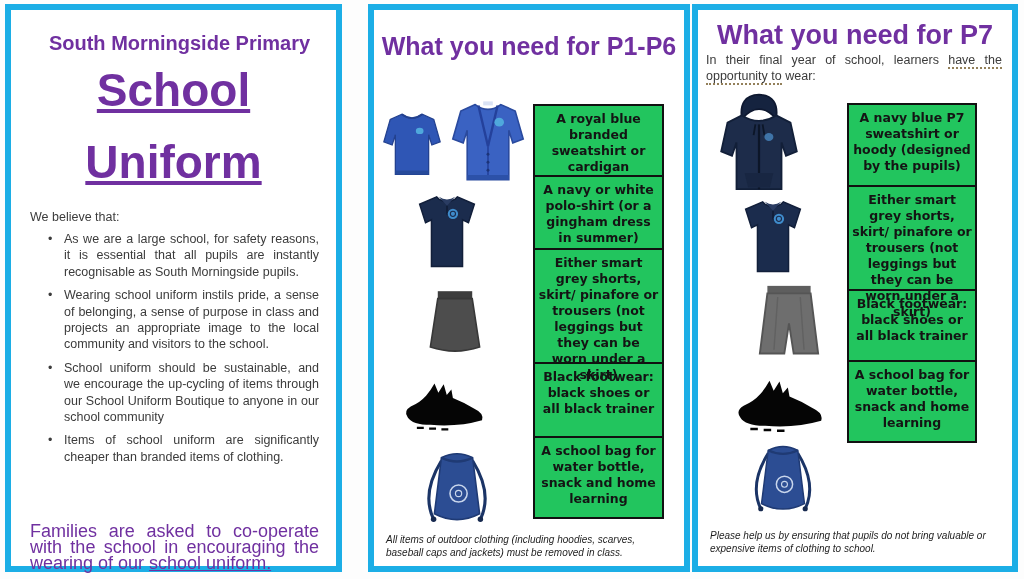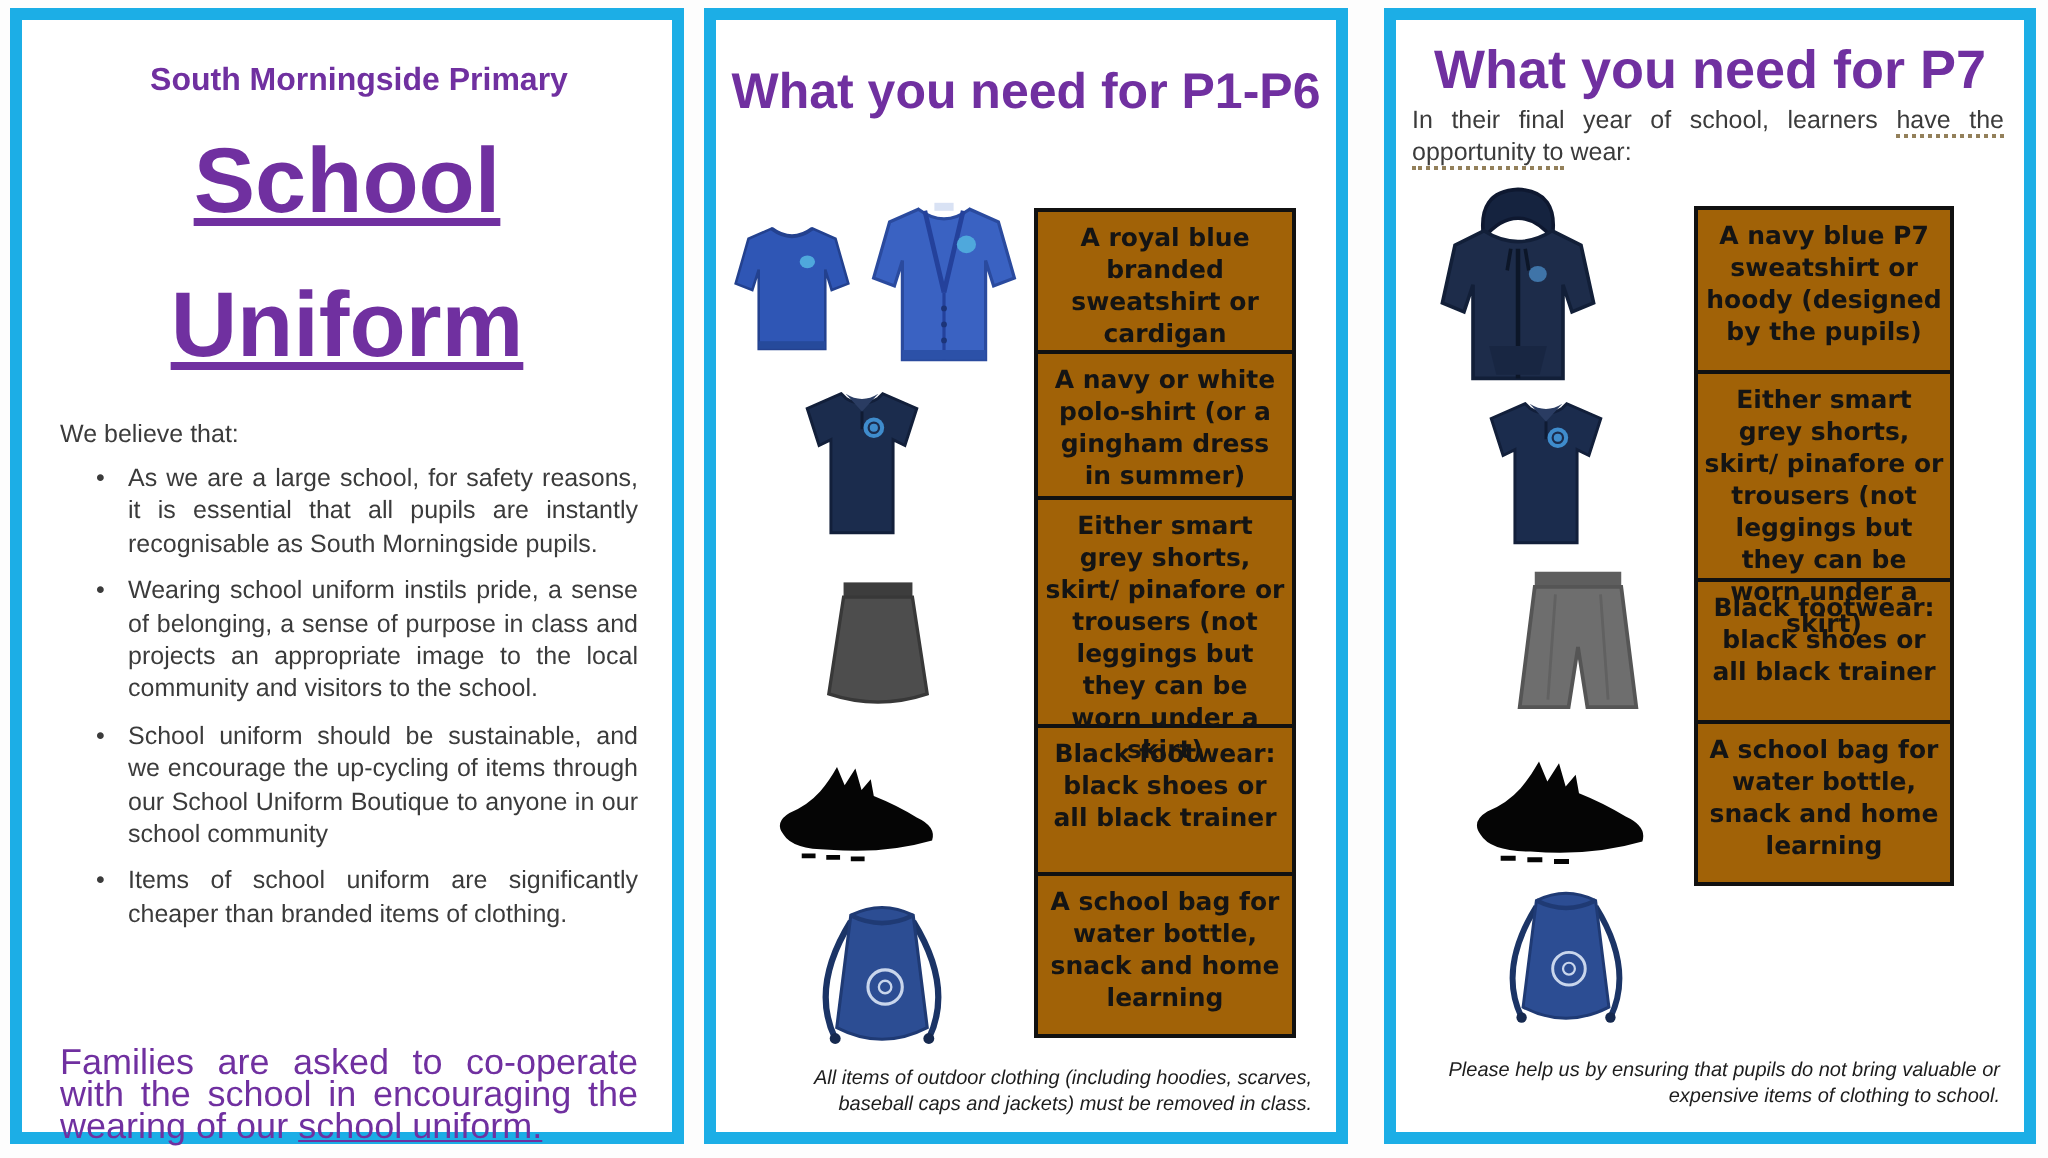--- a/index.html
+++ b/index.html
@@ -17,30 +17,30 @@
     overflow:hidden;
   }
   .panel{
     position:absolute;
     top:4px;
     height:568px;
     background:#ffffff;
     border:6px solid var(--frame);
   }
   #panel1{left:5px;width:337px;}
-  #panel2{left:352px;width:322px;}
+  #panel2{left:368px;width:322px;}
   #panel3{left:692px;width:326px;}
   .abs{position:absolute;}
 
   
   .school-name{
     left:12px;right:0;top:22px;
     text-align:center;
     font-weight:bold;
-    font-size:16px;
+    font-size:20px;
     color:var(--purple);
   }
   .big-title{
     left:0;right:0;top:44px;
     text-align:center;
     font-weight:bold;
     font-size:46px;
     line-height:72px;
     color:var(--purple);
     text-decoration:underline;
@@ -92,38 +92,38 @@
     left:8px;right:10px;top:43px;
     font-size:12.5px;
     line-height:15.5px;
     text-align:justify;
     color:var(--body_text);
   }
   .dotted-u{border-bottom:2px dotted #93805a;}
   .uniform-table{left:0;top:0;}
   .cell{
     border:2px solid var(--box_border);
-    background:#a16207;
+    background:#22c55e;
     margin-top:-2px;
     padding:5px 3px 0 3px;
     font-weight:bold;
     font-size:12.5px;
     line-height:16px;
     text-align:center;
     color:#141414;
     font-family:"DejaVu Sans", sans-serif;
   }
   .cell:first-child{margin-top:0;}
   #panel2 .uniform-table{left:159px;top:94px;width:131px;}
   #panel3 .uniform-table{left:149px;top:93px;width:130px;}
   .footnote{
     left:12px;right:12px;
     font-size:10px;
     font-style:italic;
-    text-align:right;
+    text-align:left;
     line-height:12.5px;
     color:#1d1d1d;
   }
   #panel2 .footnote{top:524px;}
   #panel3 .footnote{top:520px;}
   .garment{display:block;}
 </style>
 </head>
 <body>
 

